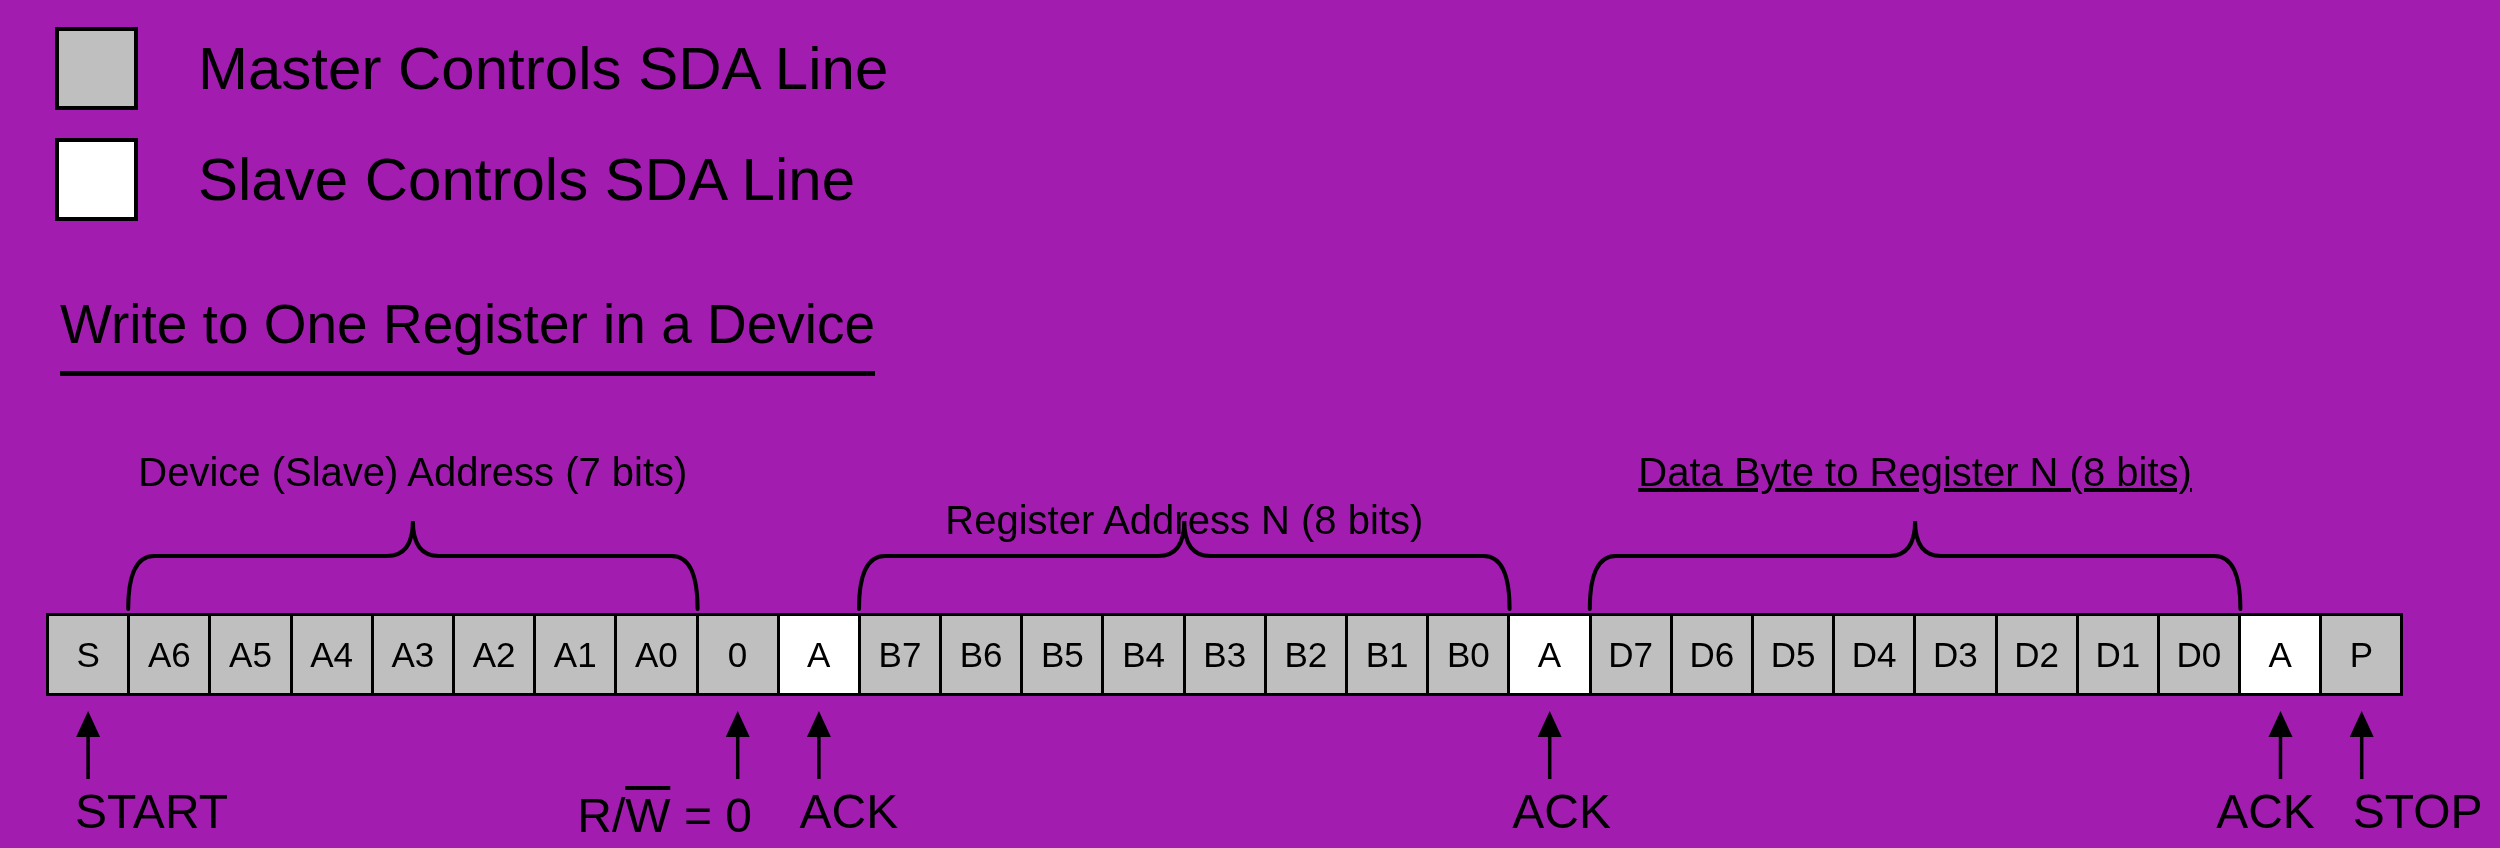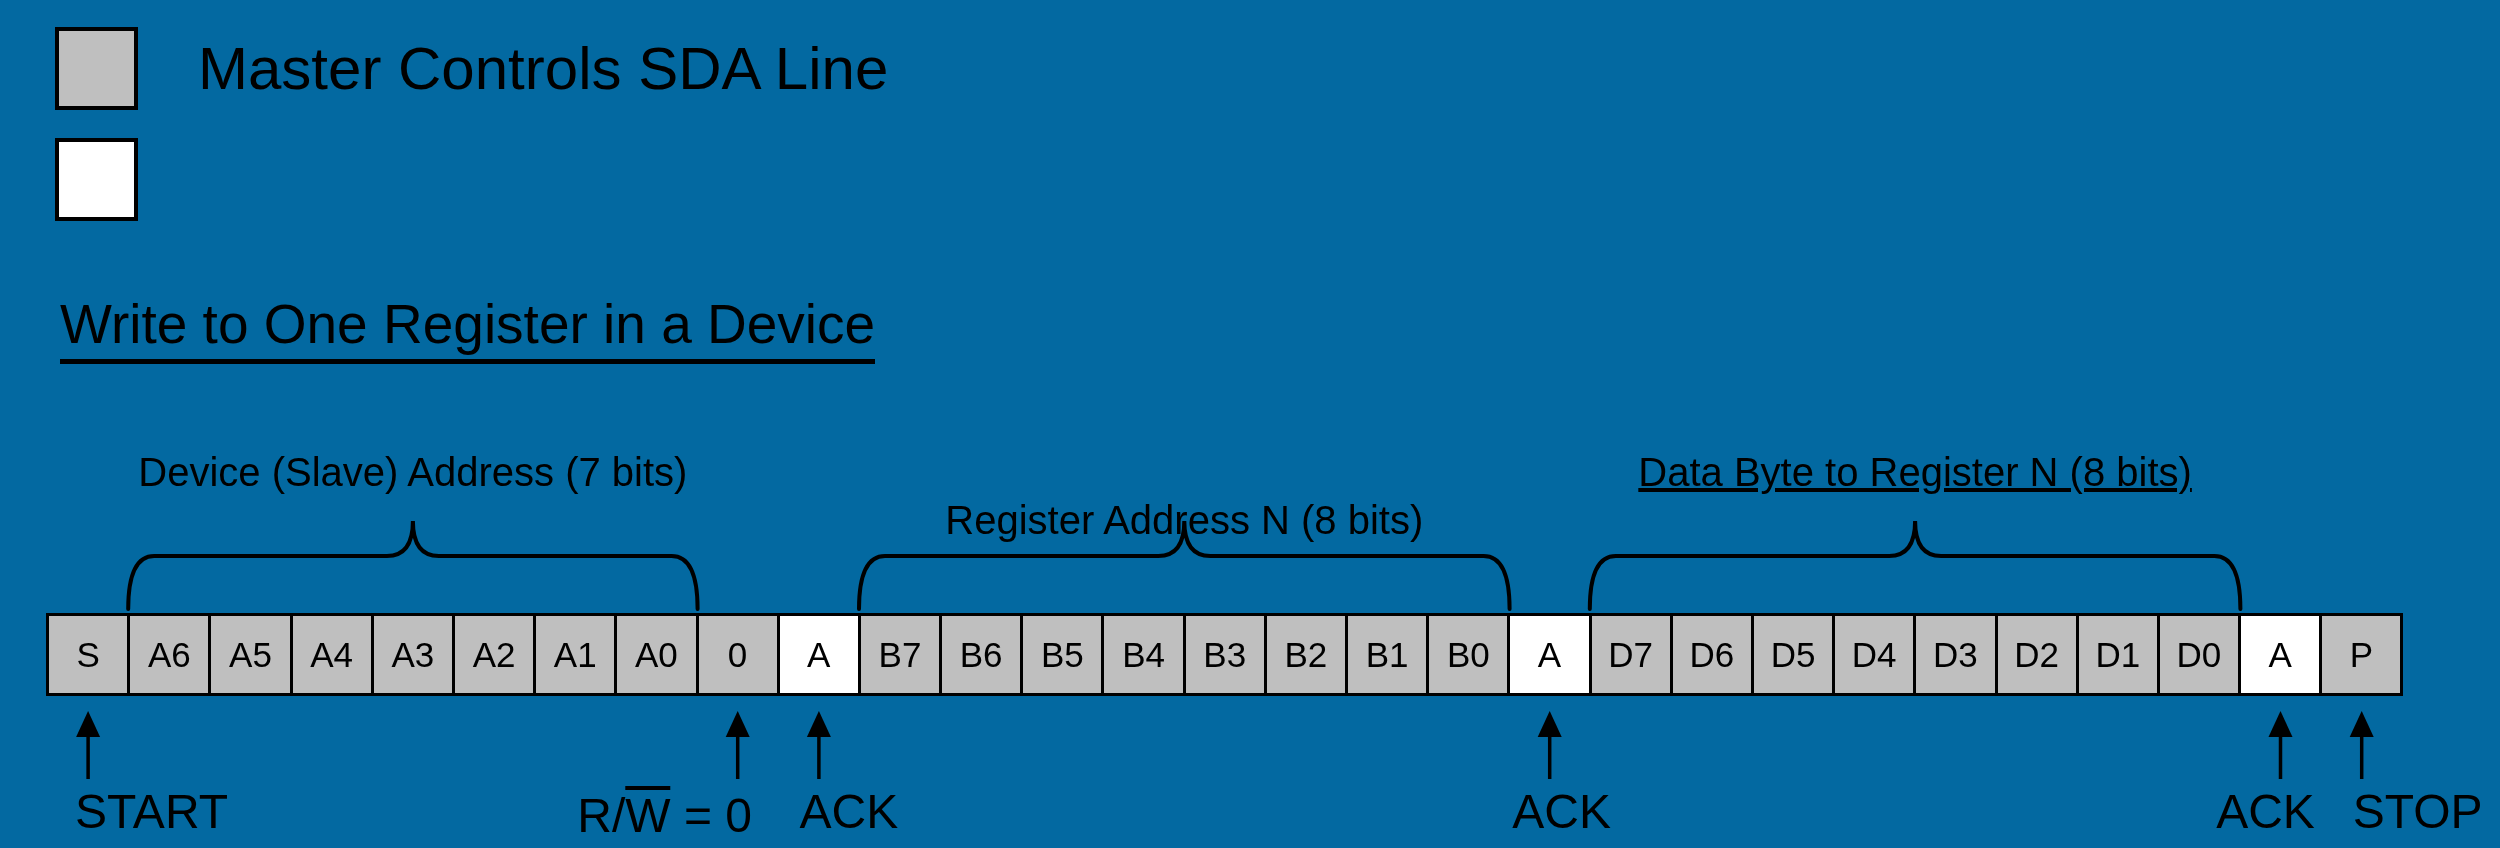--- a/index.html
+++ b/index.html
@@ -1,20 +1,20 @@
 <!DOCTYPE html>
 <html><head>
 <meta charset="utf-8">
 <style>
   html, body { margin: 0; padding: 0; background: #ffffff; }
   .page {
     position: relative;
     width: 2500px;
     height: 848px;
-    background: #0369a1;
+    background: #a21caf;
     font-family: "Liberation Sans", sans-serif;
     color: #000;
     overflow: hidden;
   }
 
   
   .legend { position: absolute; left: 55px; top: 27px; }
   .legend-row { display: flex; align-items: center; height: 83px; margin-bottom: 28px; }
   .swatch {
     width: 83px; height: 83px;
@@ -34,21 +34,21 @@
   
   .title {
     position: absolute;
     left: 60px; top: 297px;
     margin: 0;
     font-size: 55px;
     font-weight: normal;
     line-height: 1;
     white-space: nowrap;
     display: inline-block;
-    padding-bottom: 7px;
+    padding-bottom: 19px;
     border-bottom: 5px solid #000;
   }
 
   
   .frame-row {
     position: absolute;
     left: 46px; top: 613px;
     height: 83px;
     display: flex;
   }
@@ -109,20 +109,21 @@
 
 <div class="page" style="--master-fill: #bfbfbf; --slave-fill: #ffffff;">
 
   <div class="legend">
     <div class="legend-row">
       <div class="swatch master"></div>
       <div class="legend-label">Master Controls SDA Line</div>
     </div>
     <div class="legend-row">
       <div class="swatch slave"></div>
+      <div class="legend-label">Slave Controls SDA Line</div>
     </div>
   </div>
 
   <h1 class="title">Write to One Register in a Device</h1>
 
   <svg class="overlay" id="overlay" viewBox="0 0 2500 848" xmlns="http://www.w3.org/2000/svg">
       <path d="M 128.2 609 Q 128.2 556 154.2 556 L 386.9 556 Q 412.9 556 412.9 521 Q 412.9 556 438.9 556 L 671.6 556 Q 697.6 556 697.6 609" fill="none" stroke="#000000" stroke-width="4" stroke-linecap="round"></path>
       <path d="M 859 609 Q 859 556 885 556 L 1158.3000000000002 556 Q 1184.3000000000002 556 1184.3000000000002 521 Q 1184.3000000000002 556 1210.3000000000002 556 L 1483.6000000000001 556 Q 1509.6000000000001 556 1509.6000000000001 609" fill="none" stroke="#000000" stroke-width="4" stroke-linecap="round"></path>
       <path d="M 1589.8 609 Q 1589.8 556 1615.8 556 L 1889.1 556 Q 1915.1 556 1915.1 521 Q 1915.1 556 1941.1 556 L 2214.4 556 Q 2240.4 556 2240.4 609" fill="none" stroke="#000000" stroke-width="4" stroke-linecap="round"></path>
       <g>

